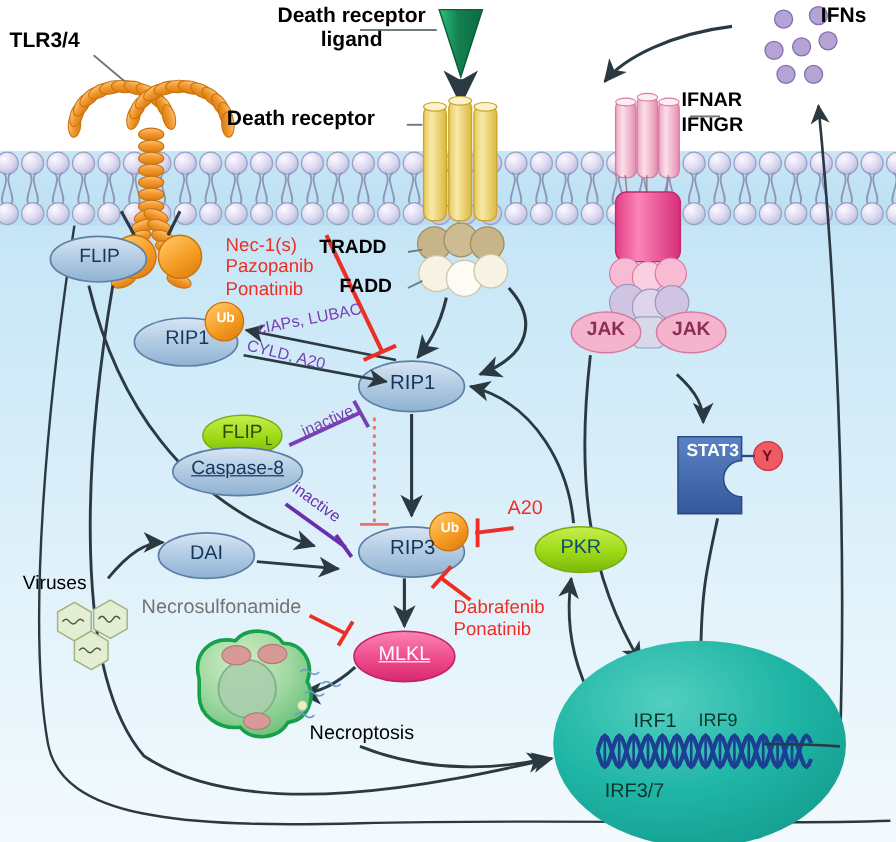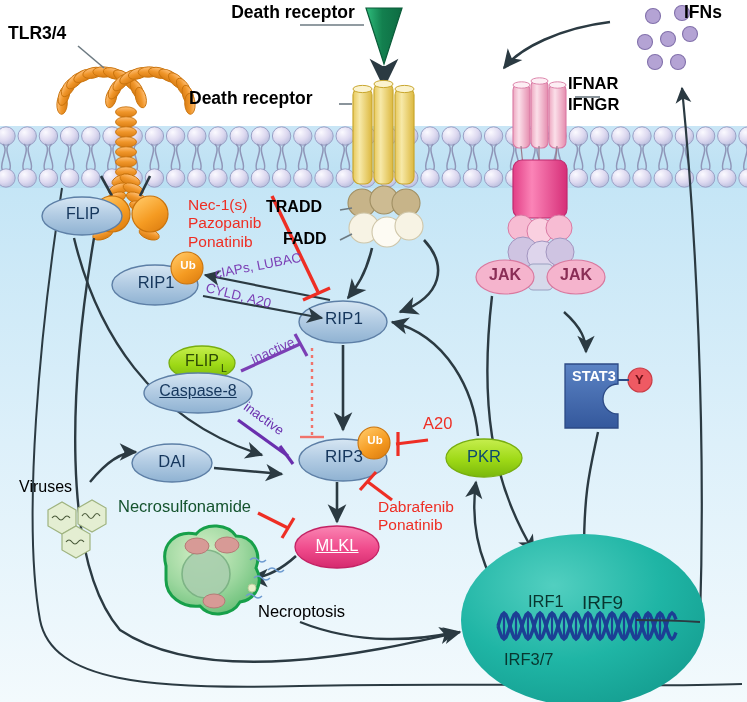--- a/index.html
+++ b/index.html
@@ -534,20 +534,21 @@
           <line x1="660" y1="613.0" x2="660" y2="639.0" stroke="#1c3f94" stroke-width="2.2"></line>
         </g>
     </g>
 
     <path d="M 700,622 C 670,620 650,620 636,620" fill="none" stroke="#2b3a42" stroke-width="2.2"></path>
 
   </svg>
 
   <div style="position:absolute;left:218px;top:2px;width:150px;text-align:center;font-size:17.5px;font-weight:bold;color:#000;line-height:1.15;">
     <div>Death receptor</div>
+    <div>ligand</div>
   </div>
 
   <div style="position:absolute;left:189px;top:88px;font-size:17.5px;font-weight:bold;color:#000;">Death receptor</div>
 
   <div style="position:absolute;left:8px;top:23px;font-size:17.5px;font-weight:bold;color:#000;">TLR3/4</div>
 
   <div style="position:absolute;left:684px;top:2px;font-size:17.5px;font-weight:bold;color:#000;">IFNs</div>
 
   <div style="position:absolute;left:568px;top:74px;font-size:16.5px;font-weight:bold;color:#000;">IFNAR</div>
   <div style="position:absolute;left:568px;top:95px;font-size:16.5px;font-weight:bold;color:#000;">IFNGR</div>
@@ -581,36 +582,36 @@
 
   <div style="position:absolute;left:146px;top:452px;width:52px;text-align:center;font-size:16.5px;color:#15365c;">DAI</div>
 
   <div style="position:absolute;left:19px;top:478px;font-size:16px;color:#000;">Viruses</div>
 
   <div style="position:absolute;left:313px;top:447px;width:62px;text-align:center;font-size:17px;color:#15365c;">RIP3</div>
   <div style="position:absolute;left:364px;top:434px;width:22px;text-align:center;font-size:11.5px;font-weight:bold;color:#fff;">Ub</div>
 
   <div style="position:absolute;left:423px;top:414px;font-size:16.5px;color:#ee2e24;">A20</div>
 
-  <div style="position:absolute;left:118px;top:497px;font-size:16.5px;color:#14532d;">Necrosulfonamide</div>
+  <div style="position:absolute;left:118px;top:497px;font-size:16.5px;color:#737373;">Necrosulfonamide</div>
 
   <div style="position:absolute;left:378px;top:498px;font-size:15.5px;color:#ee2e24;line-height:1.18;">
     <div>Dabrafenib</div>
     <div>Ponatinib</div>
   </div>
 
   <div style="position:absolute;left:306px;top:536px;width:62px;text-align:center;font-size:16.5px;color:#ffffff;text-decoration:underline;">MLKL</div>
 
   <div style="position:absolute;left:456px;top:447px;width:56px;text-align:center;font-size:16.5px;color:#0c4a6e;">PKR</div>
 
   <div style="position:absolute;left:478px;top:266px;width:54px;text-align:center;font-size:16px;font-weight:bold;color:#8a2e56;">JAK</div>
   <div style="position:absolute;left:549px;top:266px;width:54px;text-align:center;font-size:16px;font-weight:bold;color:#8a2e56;">JAK</div>
 
   <div style="position:absolute;left:572px;top:368px;font-size:14.5px;font-weight:bold;color:#ffffff;">STAT3</div>
   <div style="position:absolute;left:635px;top:372px;font-size:13px;font-weight:bold;color:#6b1016;">Y</div>
 
   <div style="position:absolute;left:258px;top:602px;font-size:16.5px;color:#000;">Necroptosis</div>
 
   <div style="position:absolute;left:528px;top:592px;font-size:16.5px;color:#08362f;">IRF1</div>
-  <div style="position:absolute;left:582px;top:592px;font-size:19px;color:#08362f;">IRF9</div>
+  <div style="position:absolute;left:582px;top:592px;font-size:15px;color:#08362f;">IRF9</div>
   <div style="position:absolute;left:504px;top:650px;font-size:16.5px;color:#08362f;">IRF3/7</div>
 
 </div>
 
 </body></html>

